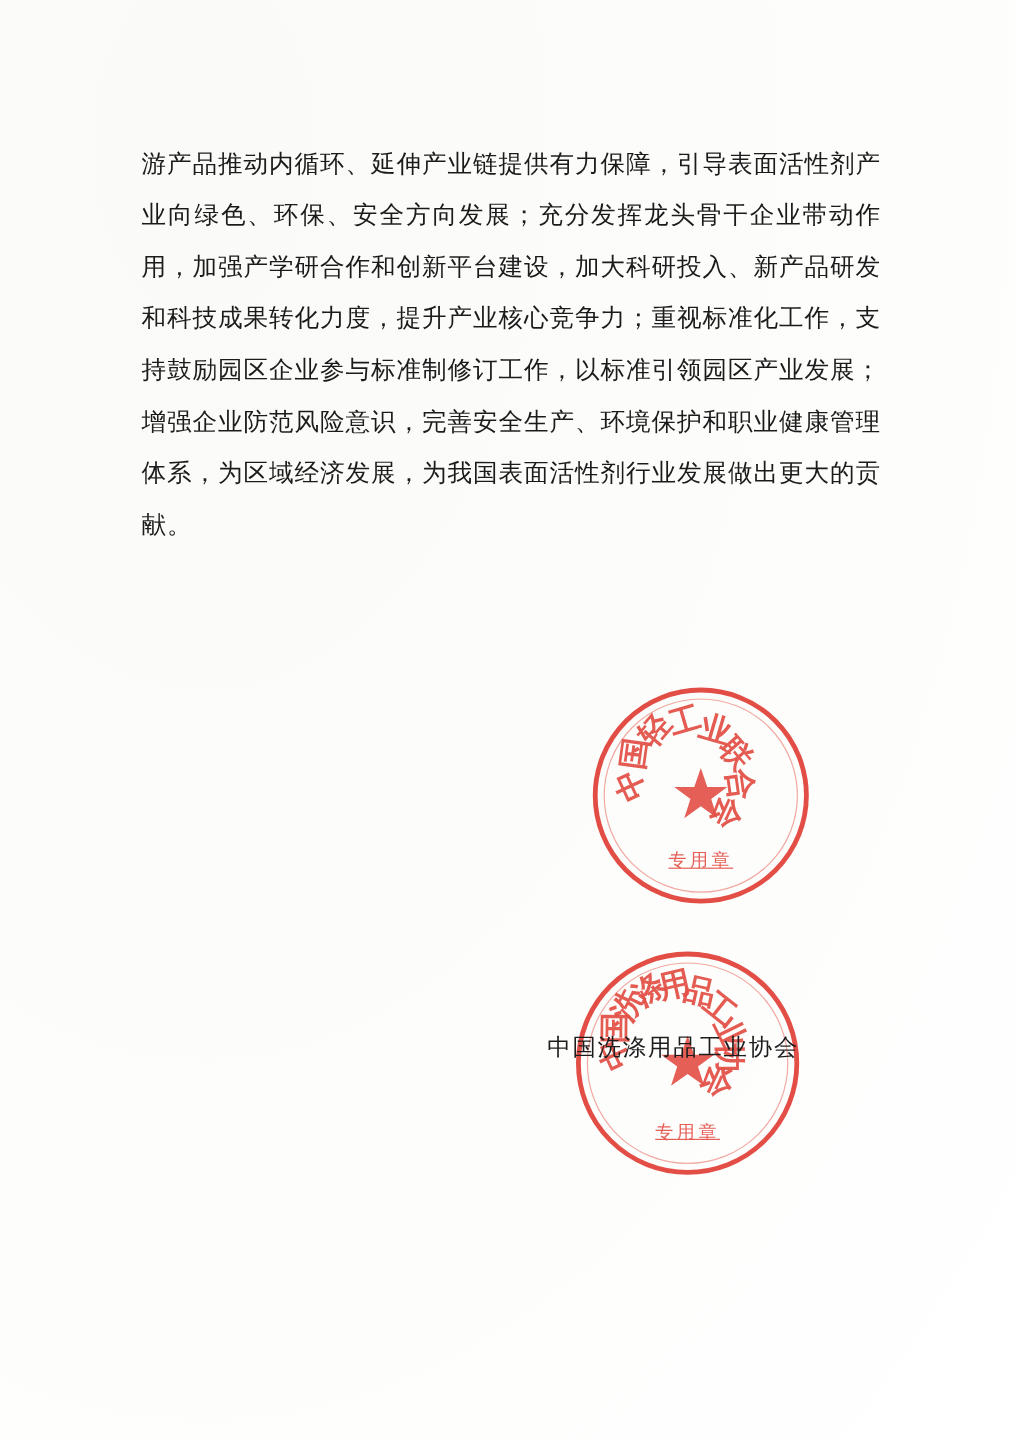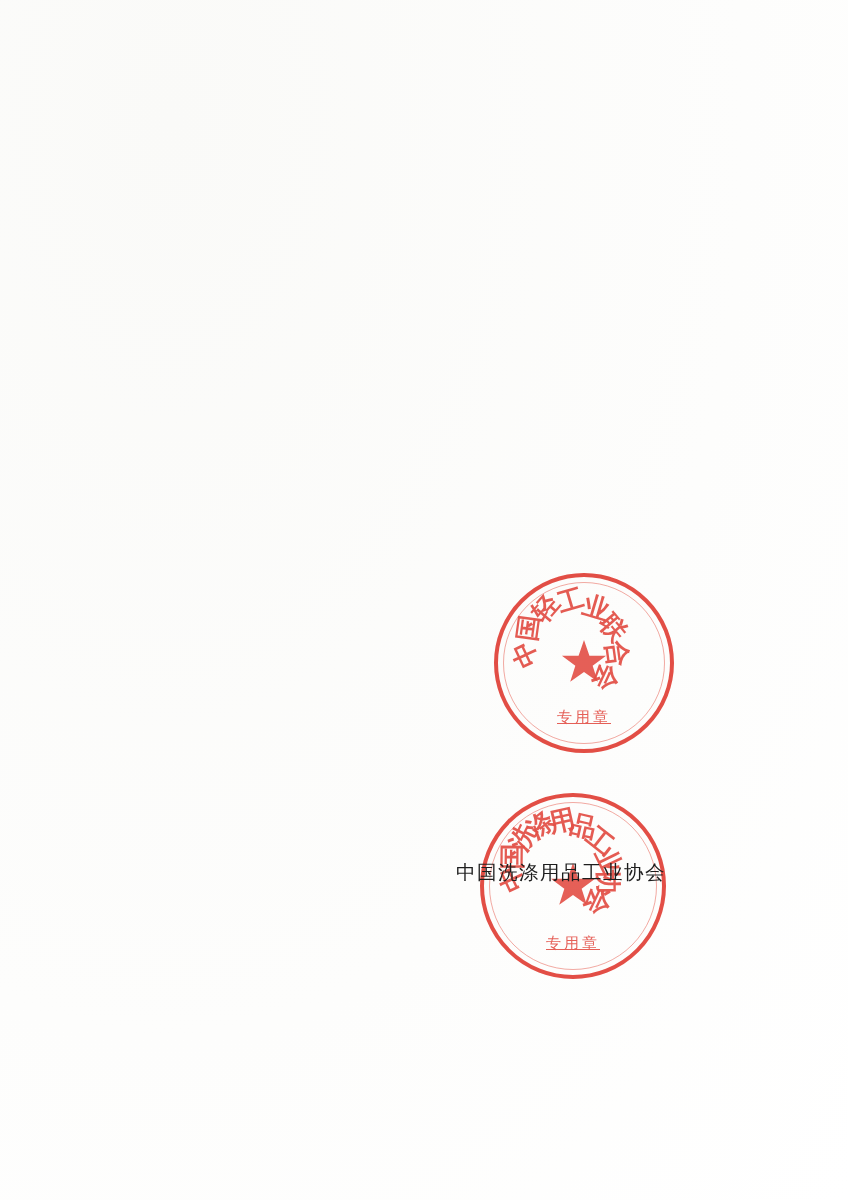--- a/index.html
+++ b/index.html
@@ -146,20 +146,21 @@
     top: 793px;
     width: 186px;
     height: 186px;
   }
 </style>
 </head>
 <body>
 
 <div class="page">
 
+  <div class="body-text">游产品推动内循环、延伸产业链提供有力保障，引导表面活性剂产业向绿色、环保、安全方向发展；充分发挥龙头骨干企业带动作用，加强产学研合作和创新平台建设，加大科研投入、新产品研发和科技成果转化力度，提升产业核心竞争力；重视标准化工作，支持鼓励园区企业参与标准制修订工作，以标准引领园区产业发展；增强企业防范风险意识，完善安全生产、环境保护和职业健康管理体系，为区域经济发展，为我国表面活性剂行业发展做出更大的贡献。</div>
 
   <div class="seal" id="seal-top">
     <div class="ring"></div>
     <div class="ring-inner"></div>
     <div class="seal-text">
         <span style="transform: translate(-69.1911px, 10.2023px) rotate(-115deg); transform-origin: 0px 0px;">中</span>
         <span style="transform: translate(-74.4179px, -24.4756px) rotate(-82.1429deg); transform-origin: 0px 0px;">国</span>
         <span style="transform: translate(-59.9942px, -56.4418px) rotate(-49.2857deg); transform-origin: 0px 0px;">轻</span>
         <span style="transform: translate(-30.5348px, -75.4687px) rotate(-16.4286deg); transform-origin: 0px 0px;">工</span>
         <span style="transform: translate(4.53483px, -75.4687px) rotate(16.4286deg); transform-origin: 0px 0px;">业</span>

